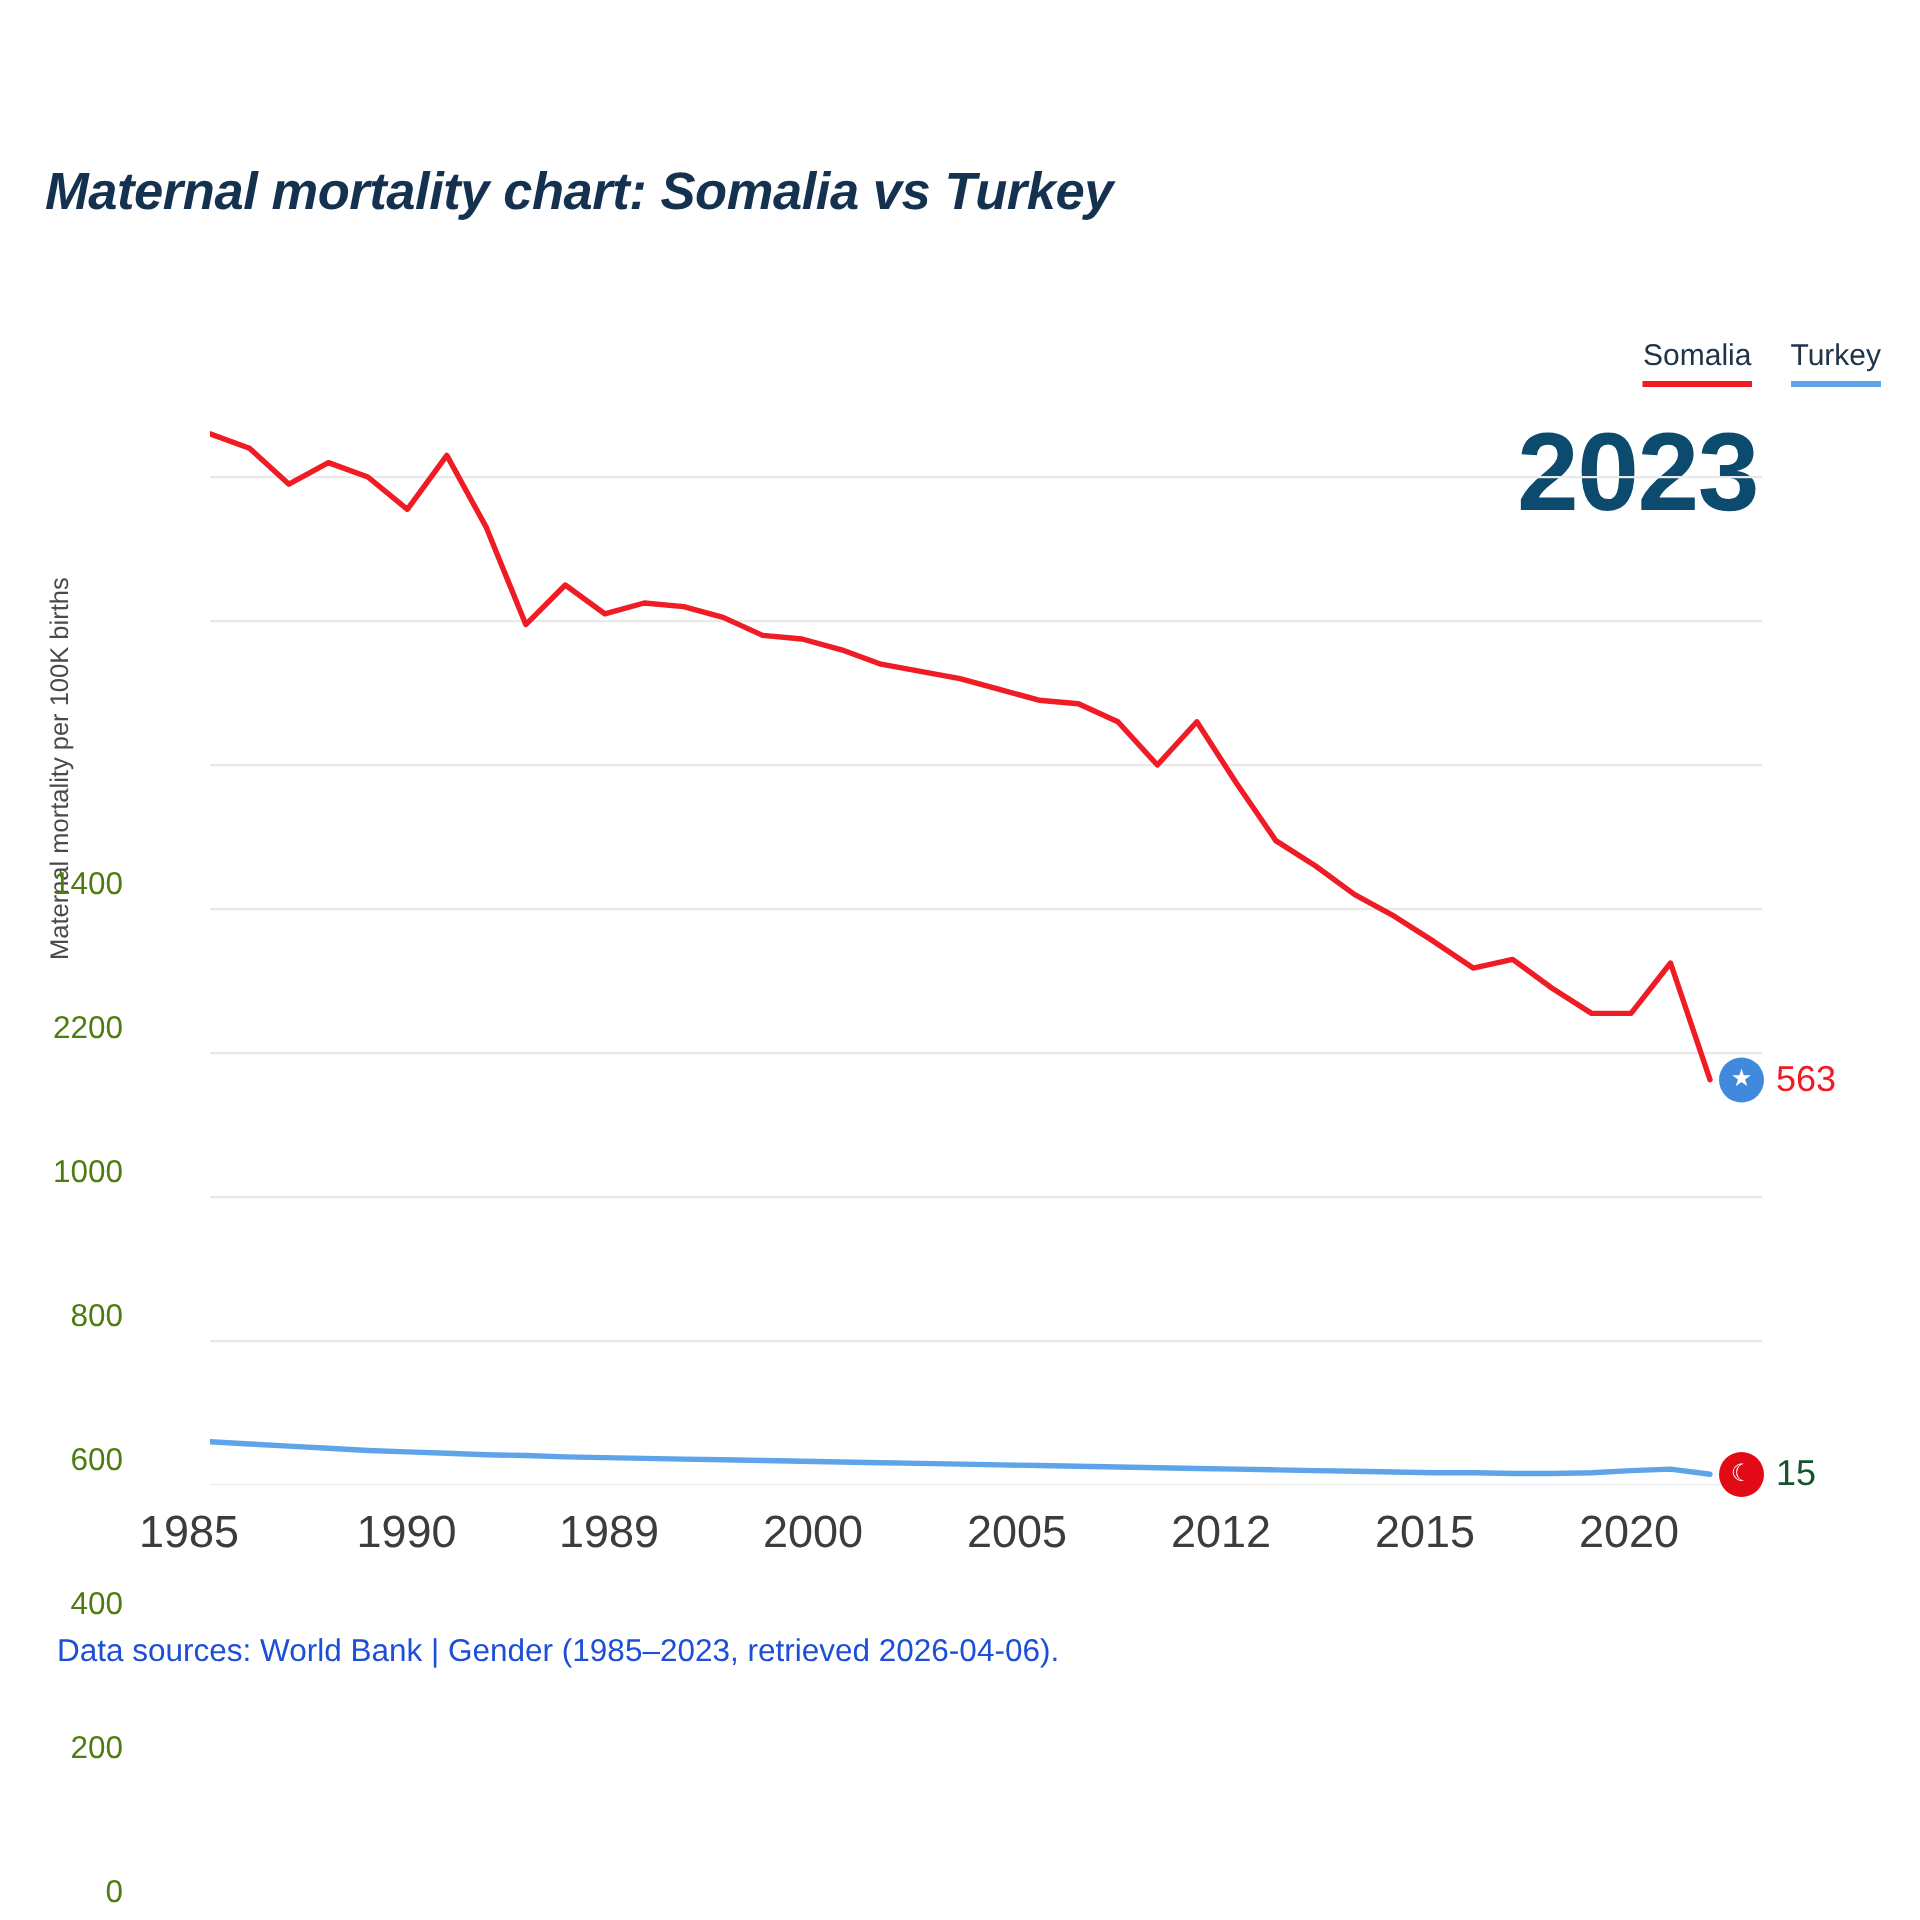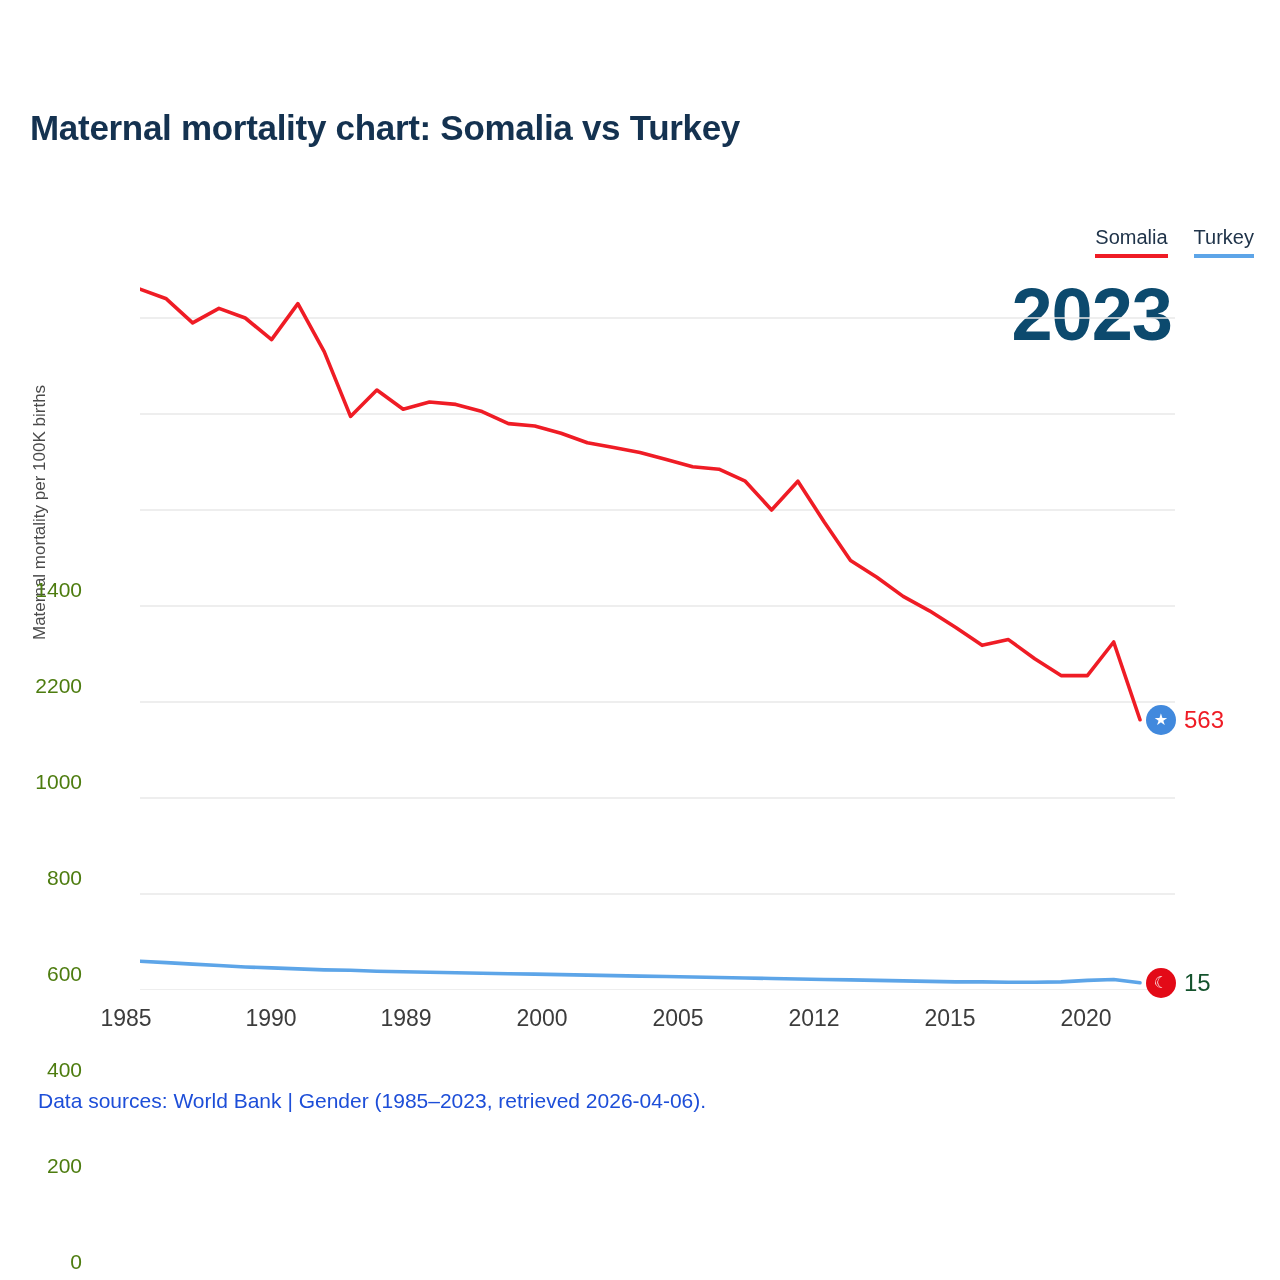--- a/index.html
+++ b/index.html
@@ -20,20 +20,21 @@
     height: 1280px;
   }
   .title {
     position: absolute;
     left: 30px;
     top: 108px;
     font-size: 35px;
     font-weight: bold;
     color: #143250;
     letter-spacing: -0.3px;
+    font-style: italic;
   }
   .legend {
     position: absolute;
     right: 26px;
     top: 186px;
     display: flex;
     gap: 26px;
     align-items: flex-start;
     margin-top: 40px;
   }
@@ -68,21 +69,21 @@
     top: 640px;
     transform-origin: left top;
     transform: rotate(-90deg);
     font-size: 17px;
     color: #4a4a4a;
     white-space: nowrap;
   }
   .xtick {
     position: absolute;
     top: 1005px;
-    font-size: 23px;
+    font-size: 30px;
     color: #3c3c3c;
     transform: translateX(-50%);
   }
   .year-watermark {
     position: absolute;
     right: 108px;
     top: 272px;
     font-size: 74px;
     font-weight: bold;
     color: #0c4a6e;

